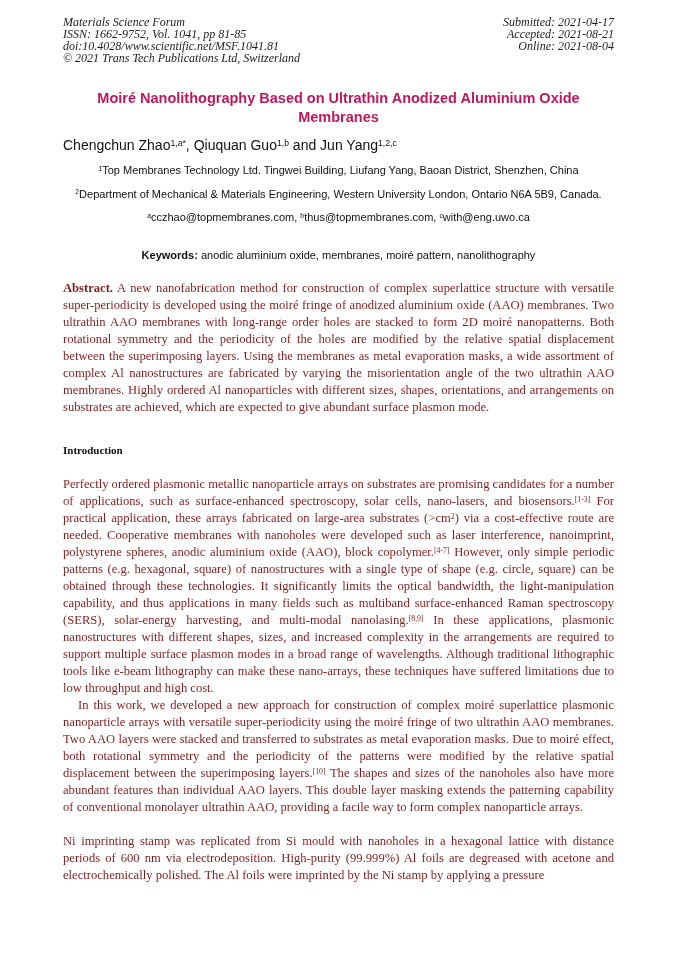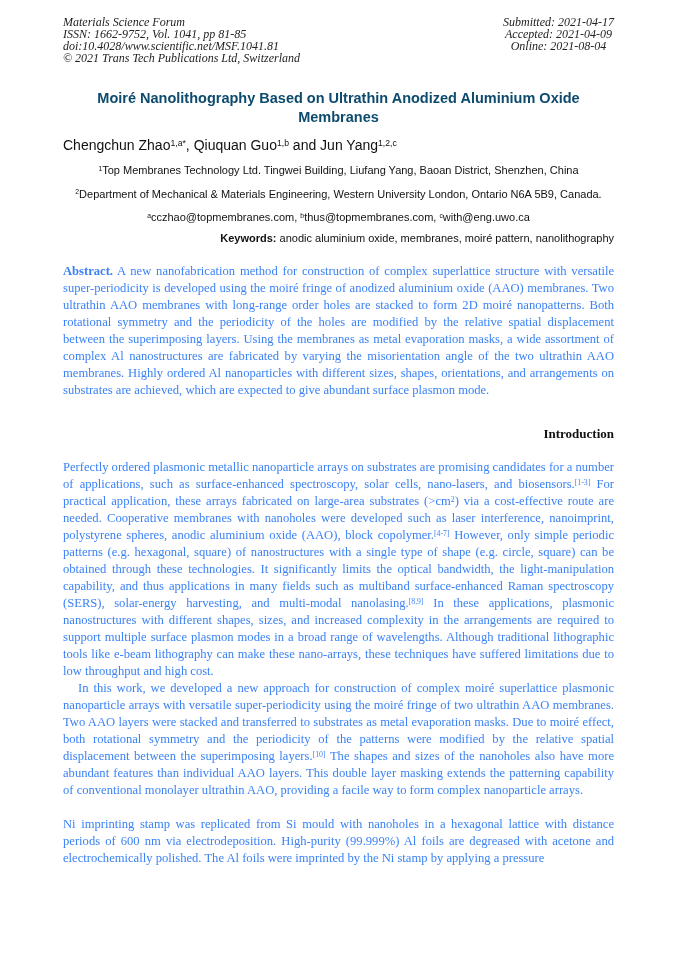--- a/index.html
+++ b/index.html
@@ -18,32 +18,32 @@
   .header-row {
     display: flex;
     justify-content: space-between;
     font-family: "Liberation Serif", serif;
     font-style: italic;
     font-size: 12px;
     line-height: 12px;
     color: #222;
   }
   .header-left { text-align: left; }
-  .header-right { text-align: center; }
+  .header-right { text-align: right; }
 
   
   .title {
     margin: 25px auto 0 auto;
     max-width: 560px;
     text-align: center;
     font-family: "Liberation Sans", sans-serif;
     font-weight: bold;
     font-size: 14.5px;
     line-height: 19px;
-    color: #0c4a6e;
+    color: #be185d;
   }
   .authors {
     margin-top: 9px;
     font-family: "Liberation Sans", sans-serif;
     font-size: 14px;
     line-height: 18px;
     color: #111;
   }
   .affiliation {
     margin-top: 9px;
@@ -55,45 +55,44 @@
   }
   .emails {
     margin-top: 9px;
     text-align: center;
     font-family: "Liberation Sans", sans-serif;
     font-size: 11px;
     line-height: 14.5px;
     color: #111;
   }
   .keywords {
-    margin-top: 6px;
-    text-align: right;
+    margin-top: 23px;
+    text-align: center;
     font-family: "Liberation Sans", sans-serif;
     font-size: 11px;
     line-height: 14.5px;
     color: #111;
   }
   
   .body-par {
     margin: 0;
     font-family: "Liberation Serif", serif;
     font-size: 12.6px;
     line-height: 17px;
     text-align: justify;
-    color: #3b82f6;
+    color: #7f1d1d;
   }
   .abstract { margin-top: 18px; }
   .section-heading {
     margin-top: 26px;
     font-family: "Liberation Serif", serif;
     font-weight: bold;
-    font-size: 13px;
+    font-size: 11px;
     line-height: 17px;
     color: #111;
-    text-align: right;
   }
   .after-heading { margin-top: 17px; }
   .indented { text-indent: 15px; }
   sup {
     font-size: 0.62em;
     vertical-align: baseline;
     position: relative;
     top: -0.45em;
     line-height: 0;
   }
@@ -106,21 +105,21 @@
 
   <div class="header-row">
     <div class="header-left">
       <div>Materials Science Forum</div>
       <div>ISSN: 1662-9752, Vol. 1041, pp 81-85</div>
       <div>doi:10.4028/www.scientific.net/MSF.1041.81</div>
       <div>© 2021 Trans Tech Publications Ltd, Switzerland</div>
     </div>
     <div class="header-right">
       <div>Submitted: 2021-04-17</div>
-      <div>Accepted: 2021-04-09</div>
+      <div>Accepted: 2021-08-21</div>
       <div>Online: 2021-08-04</div>
     </div>
   </div>
 
   <div class="title">Moiré Nanolithography Based on Ultrathin Anodized Aluminium Oxide Membranes</div>
 
   <div class="authors"><span>Chengchun Zhao</span><sup>1,a*</sup><span>, Qiuquan Guo</span><sup>1,b</sup><span> and Jun Yang</span><sup>1,2,c</sup></div>
 
   <div class="affiliation"><sup>1</sup><span>Top Membranes Technology Ltd. Tingwei Building, Liufang Yang, Baoan District, Shenzhen, China</span></div>
   <div class="affiliation"><sup>2</sup><span>Department of Mechanical &amp; Materials Engineering, Western University London, Ontario N6A 5B9, Canada.</span></div>

